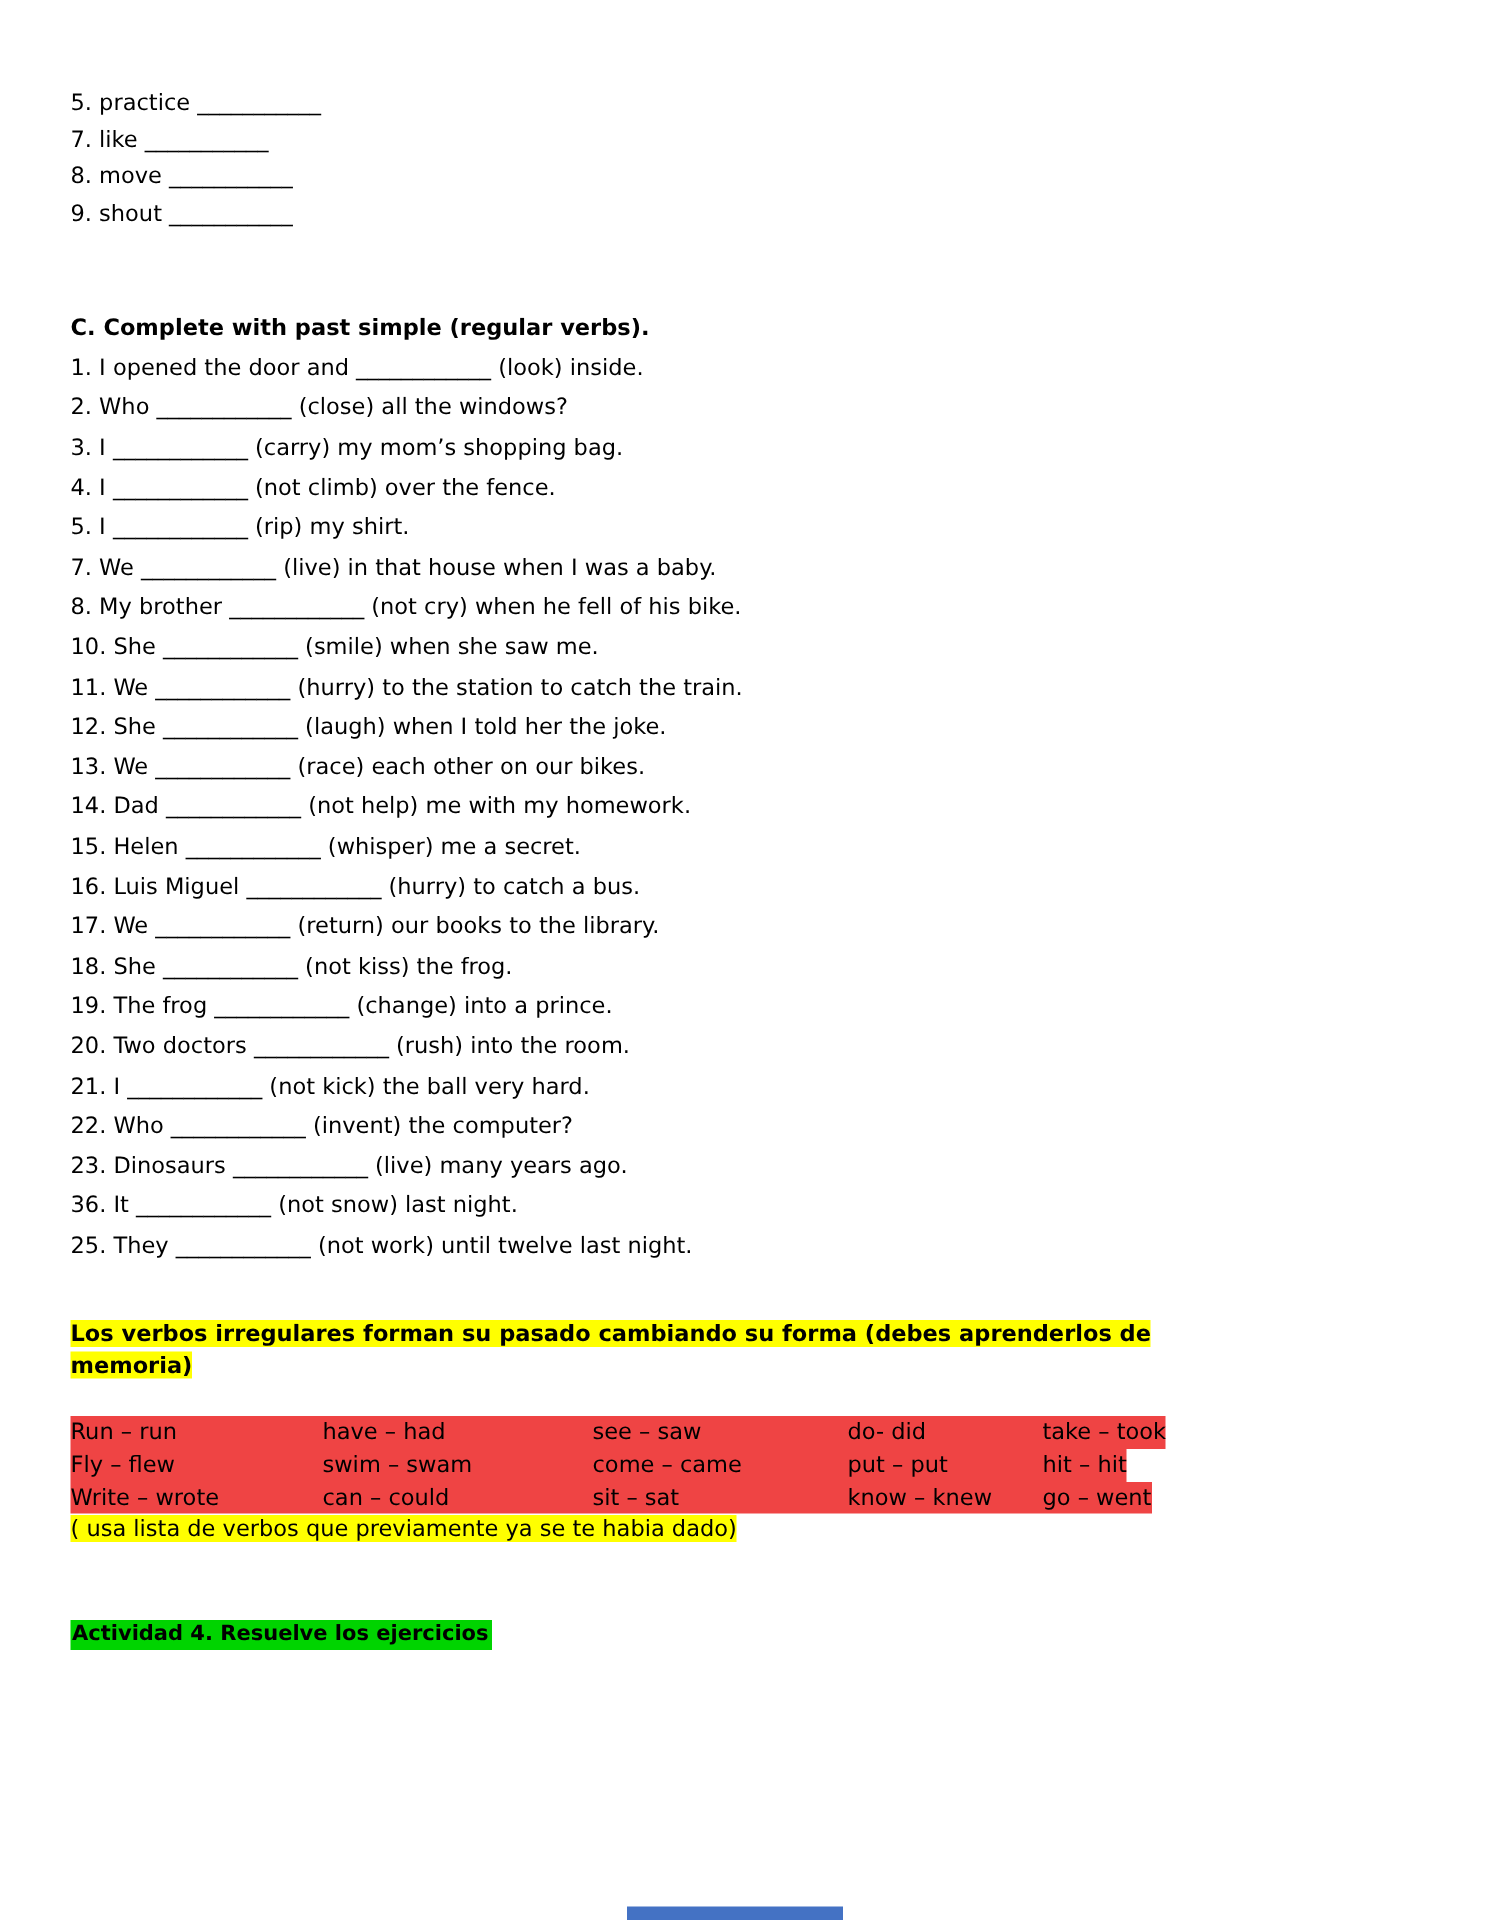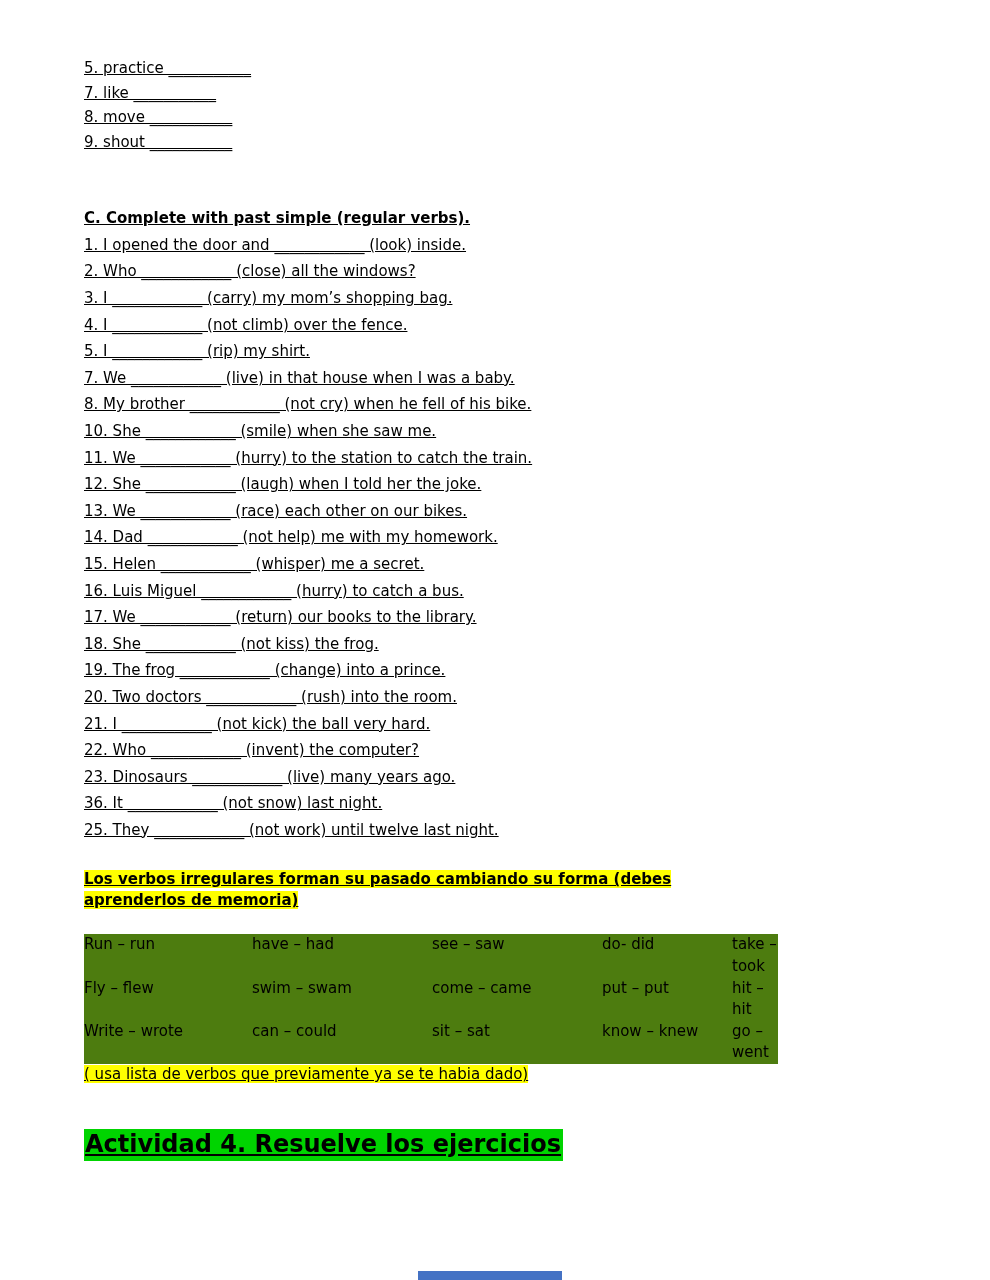--- a/index.html
+++ b/index.html
@@ -8,49 +8,48 @@
     background: #ffffff;
     color: #000000;
     font-family: "DejaVu Sans", "Liberation Sans", sans-serif;
     font-size: 15px;
     overflow: hidden;
   }
   .page {
     position: relative;
     width: 838px;
     height: 1280px;
-    padding: 56px 60px 0 84px;
-    text-decoration: underline;
+    padding: 56px 60px 0 47px;
   }
   .toplist .line { line-height: 24.7px; white-space: pre; }
   .section-heading {
     font-weight: bold;
     line-height: 26px;
     margin-top: 50px;
     margin-bottom: 1px;
   }
   .exlist .line { line-height: 26.6px; white-space: pre; }
   .note-para {
-    margin-top: 26px;
+    margin-top: 36px;
     max-width: 852px;
     line-height: 21px;
   }
   .note-para .hl { font-weight: bold; }
   .hl { background: #ffff00; }
   .verbtable { margin-top: 23px; }
   .verb-row-wrap { line-height: 21.6px; }
   .verb-row {
     display: inline-grid;
     grid-template-columns: 168px 180px 170px 130px auto;
-    background: #4d7c0f;
+    background: #ef4444;
   }
   .verb-note-wrap { line-height: 21.6px; }
   .activity-heading {
     margin-top: 45px;
-    font-size: 24px;
+    font-size: 14px;
     font-weight: bold;
     line-height: 26px;
   }
   .activity-heading .hl-green {
     background: #00d400;
     padding: 1px 2px 3px 1px;
   }
   .next-element-sliver {
     position: absolute;
     left: 418px;

